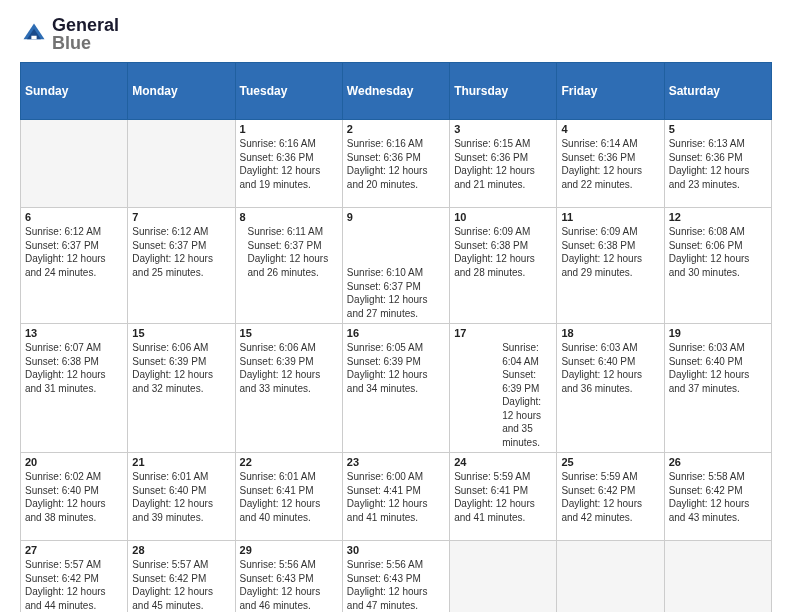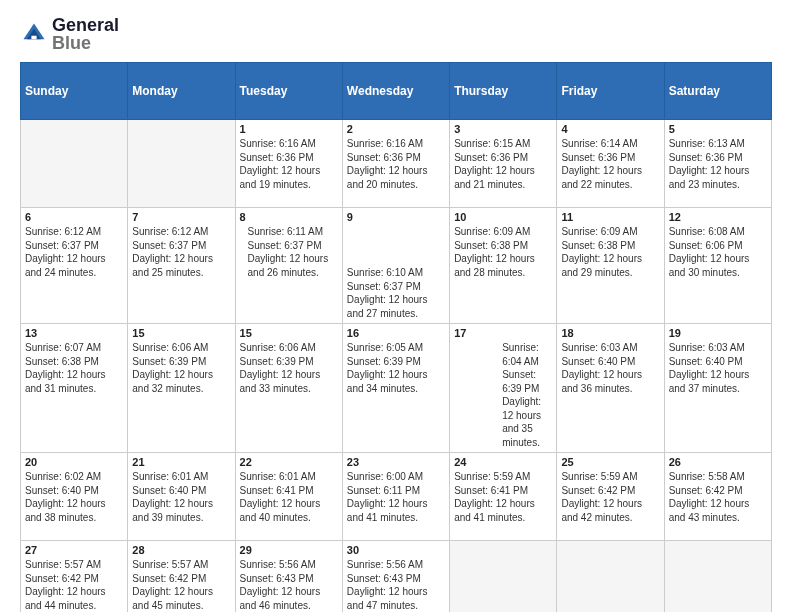--- a/index.html
+++ b/index.html
@@ -271,21 +271,21 @@
           </td>
           <td>
             <span class="day-num">22</span>
             <div class="day-info" style="white-space: pre-line;">Sunrise: 6:01 AM
 Sunset: 6:41 PM
 Daylight: 12 hours and 40 minutes.</div>
           </td>
           <td>
             <span class="day-num">23</span>
             <div class="day-info" style="white-space: pre-line;">Sunrise: 6:00 AM
-Sunset: 6:11 PM
+Sunset: 4:41 PM
 Daylight: 12 hours and 41 minutes.</div>
           </td>
           <td>
             <span class="day-num">24</span>
             <div class="day-info" style="white-space: pre-line;">Sunrise: 5:59 AM
 Sunset: 6:41 PM
 Daylight: 12 hours and 41 minutes.</div>
           </td>
           <td>
             <span class="day-num">25</span>

